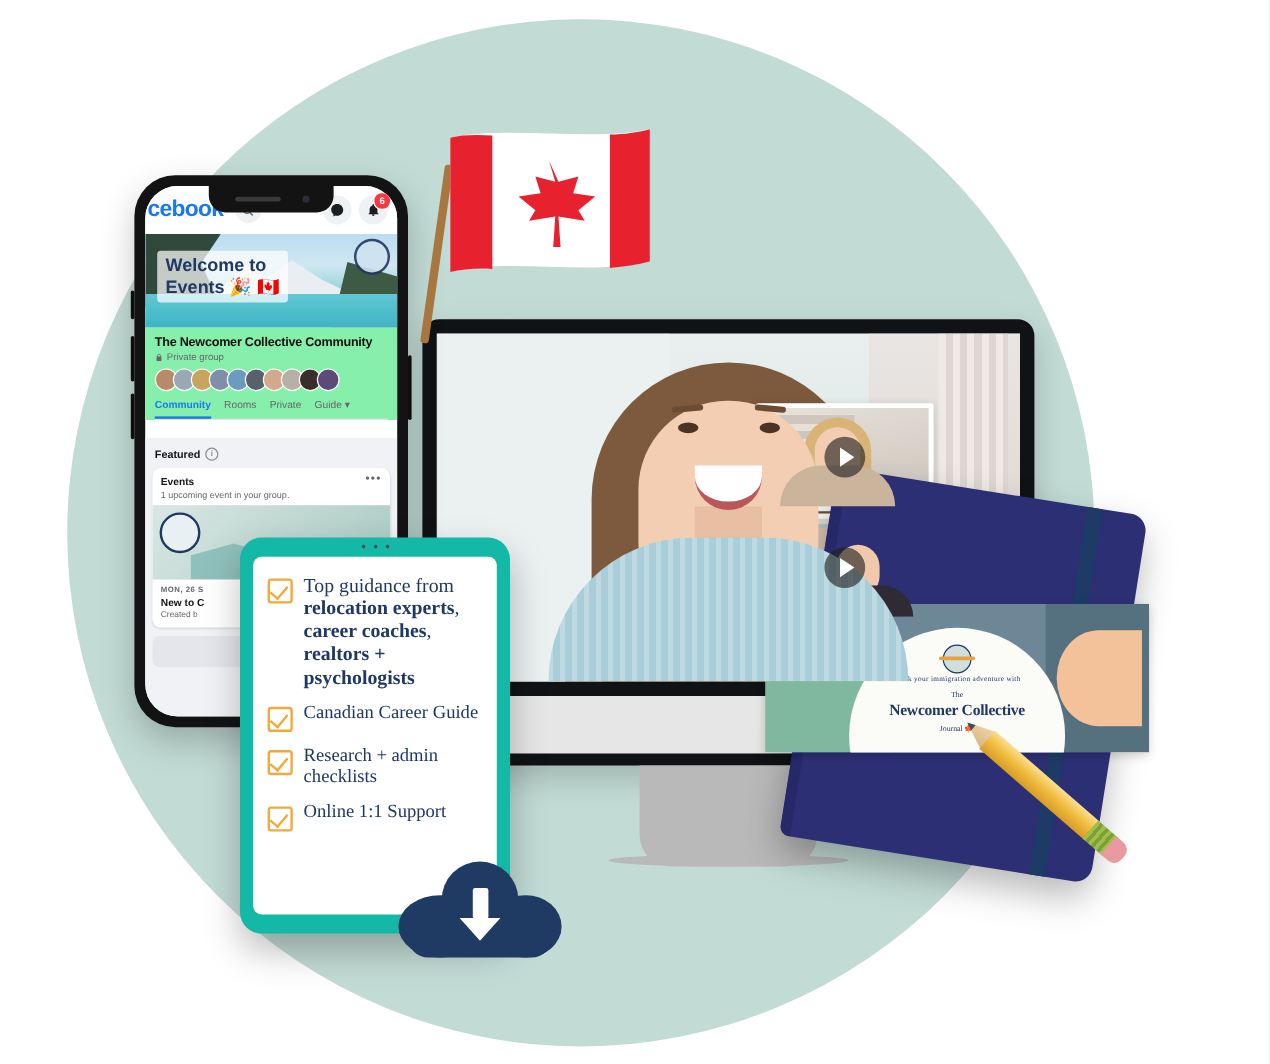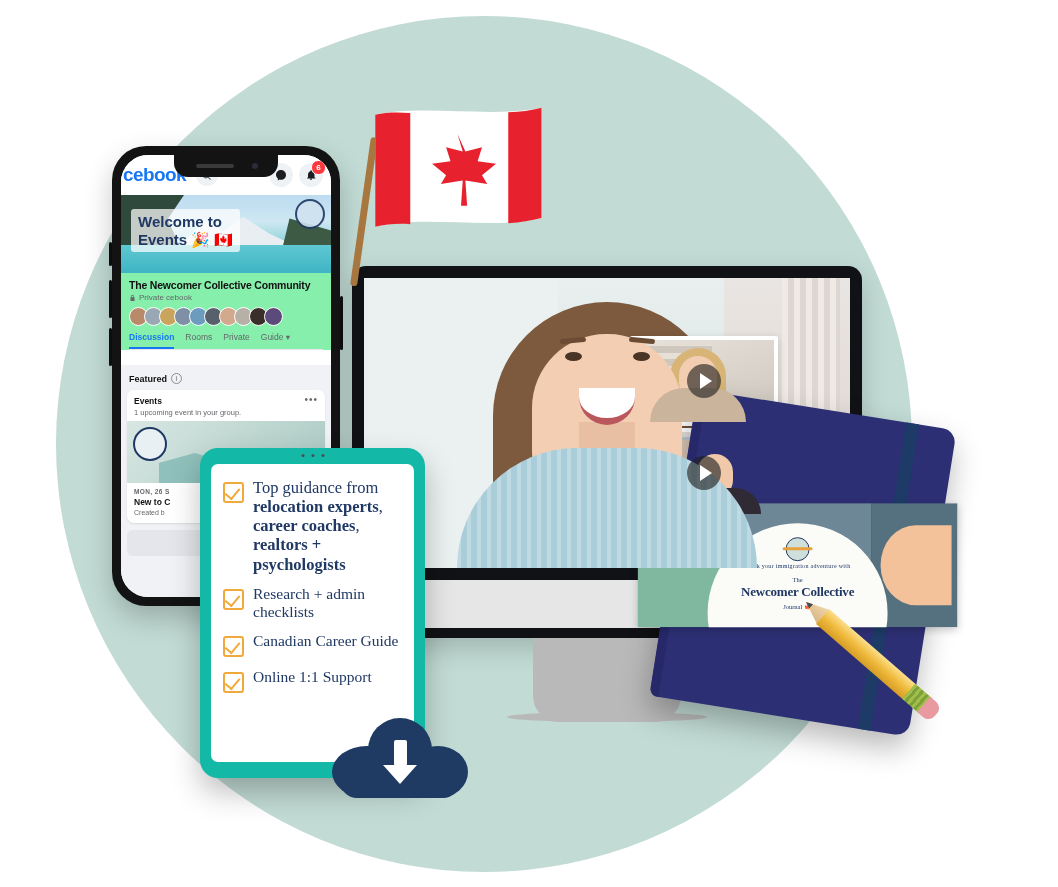--- a/index.html
+++ b/index.html
@@ -342,36 +342,36 @@
           <span>Events  🎉 🇨🇦</span>
         </div>
       </div>
 
       <div class="grp">
         <div class="grp-title">The Newcomer Collective Community</div>
         <div class="grp-sub">
           <svg width="7" height="8" viewBox="0 0 24 24" fill="#65676b">
               <path d="M17 9V7a5 5 0 0 0-10 0v2H5v13h14V9h-2zm-8-2a3 3 0 0 1 6 0v2H9V7z"></path>
             </svg>
-          <span>Private cebook</span>
+          <span>Private group</span>
         </div>
         <div class="avatars">
           <div class="av" style="background:#b98a6a"></div>
           <div class="av" style="background:#9aa7b5"></div>
           <div class="av" style="background:#c9a45c"></div>
           <div class="av" style="background:#7f8fa6"></div>
           <div class="av" style="background:#6d9bbd"></div>
           <div class="av" style="background:#58606b"></div>
           <div class="av" style="background:#d2a98c"></div>
           <div class="av" style="background:#b7b0a6"></div>
           <div class="av" style="background:#3a2e2a"></div>
           <div class="av" style="background:#5c4a7a"></div>
         </div>
         <div class="tabs">
-          <div class="tab active">Discussion</div>
+          <div class="tab active">Community</div>
           <div class="tab">Rooms</div>
           <div class="tab">Private</div>
           <div class="tab">Guide ▾</div>
         </div>
       </div>
 
       <div class="feed">
         <div class="feat-hd">
           <span>Featured</span>
           <span class="info-c">i</span>
@@ -419,26 +419,26 @@
       </div>
     <div class="tab-screen">
 
       <div class="chk-row">
         <div class="chk"></div>
         <div class="chk-txt"><span>Top guidance from </span><b>relocation experts</b><span>, </span><b>career coaches</b><span>, </span><b>realtors + psychologists</b></div>
       </div>
 
       <div class="chk-row small">
         <div class="chk"></div>
-        <div class="chk-txt">Research + admin checklists</div>
+        <div class="chk-txt">Canadian Career Guide</div>
       </div>
 
       <div class="chk-row small">
         <div class="chk"></div>
-        <div class="chk-txt">Canadian Career Guide</div>
+        <div class="chk-txt">Research + admin checklists</div>
       </div>
 
       <div class="chk-row small">
         <div class="chk"></div>
         <div class="chk-txt">Online 1:1 Support</div>
       </div>
 
     </div>
   </div>
 

